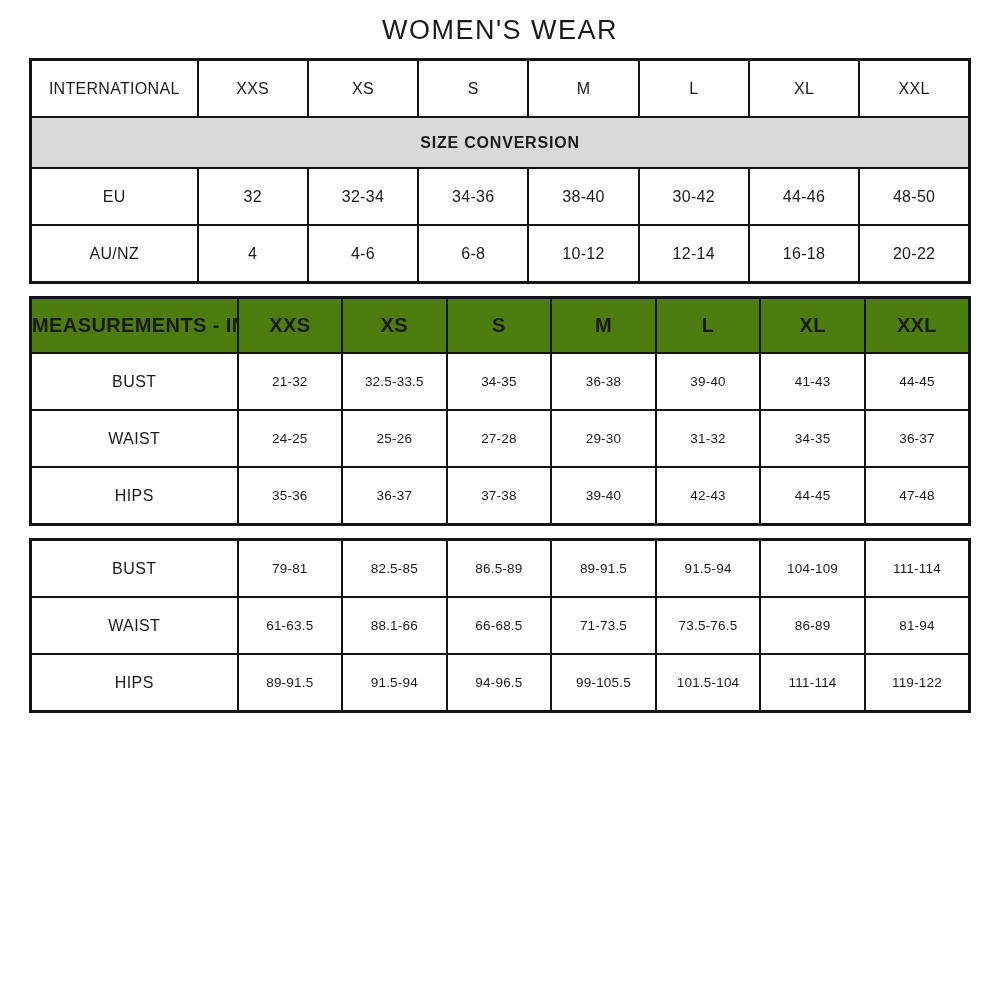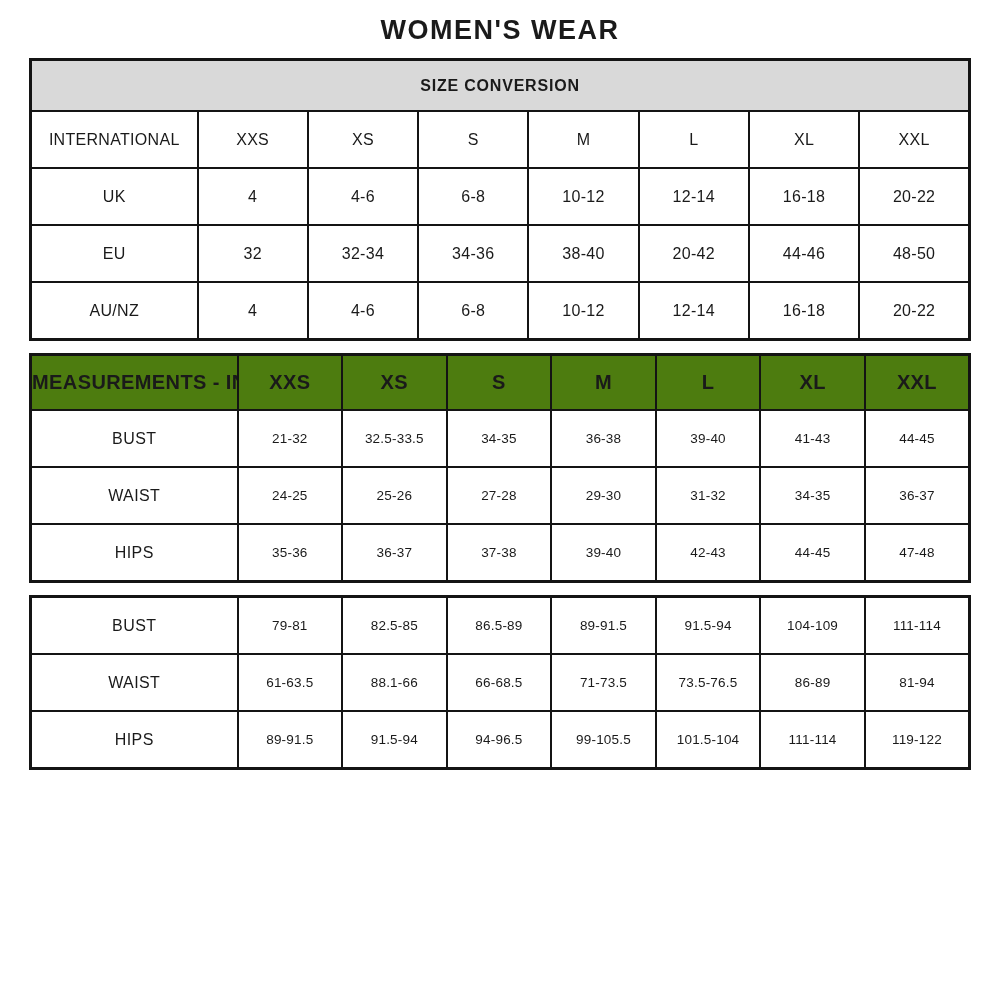--- a/index.html
+++ b/index.html
@@ -14,21 +14,21 @@
   }
   .page {
     width: 942px;
     margin: 0 auto;
   }
   .title {
     margin: 0;
     padding: 15px 0 12px 0;
     text-align: center;
     font-size: 27px;
-    font-weight: bold;
+    font-weight: normal;
     letter-spacing: 1.5px;
     color: #1a1a1a;
   }
   table.tbl {
     width: 942px;
     table-layout: fixed;
     border-collapse: collapse;
     margin-bottom: 12px;
   }
   table.tbl td {
@@ -71,49 +71,39 @@
 
   <h1 class="title">WOMEN'S WEAR</h1>
 
   <table class="tbl conv">
     <colgroup>
         <col class="c0">
         <col span="7">
       </colgroup>
     <tbody id="conv-body">
         <tr>
-          <td class="banner" colspan="8">SIZE CONVERSION</td>
-        </tr>
-        <tr>
           <td>INTERNATIONAL</td>
           <td>XXS</td>
           <td>XS</td>
           <td>S</td>
           <td>M</td>
           <td>L</td>
           <td>XL</td>
           <td>XXL</td>
         </tr>
-        <tr class="table-row">
-          <td>UK</td>
-          <td>4</td>
-          <td>4-6</td>
-          <td>6-8</td>
-          <td>10-12</td>
-          <td>12-14</td>
-          <td>16-18</td>
-          <td>20-22</td>
+        <tr>
+          <td class="banner" colspan="8">SIZE CONVERSION</td>
         </tr>
         <tr class="table-row">
           <td>EU</td>
           <td>32</td>
           <td>32-34</td>
           <td>34-36</td>
           <td>38-40</td>
-          <td>20-42</td>
+          <td>30-42</td>
           <td>44-46</td>
           <td>48-50</td>
         </tr>
         <tr class="table-row">
           <td>AU/NZ</td>
           <td>4</td>
           <td>4-6</td>
           <td>6-8</td>
           <td>10-12</td>
           <td>12-14</td>

